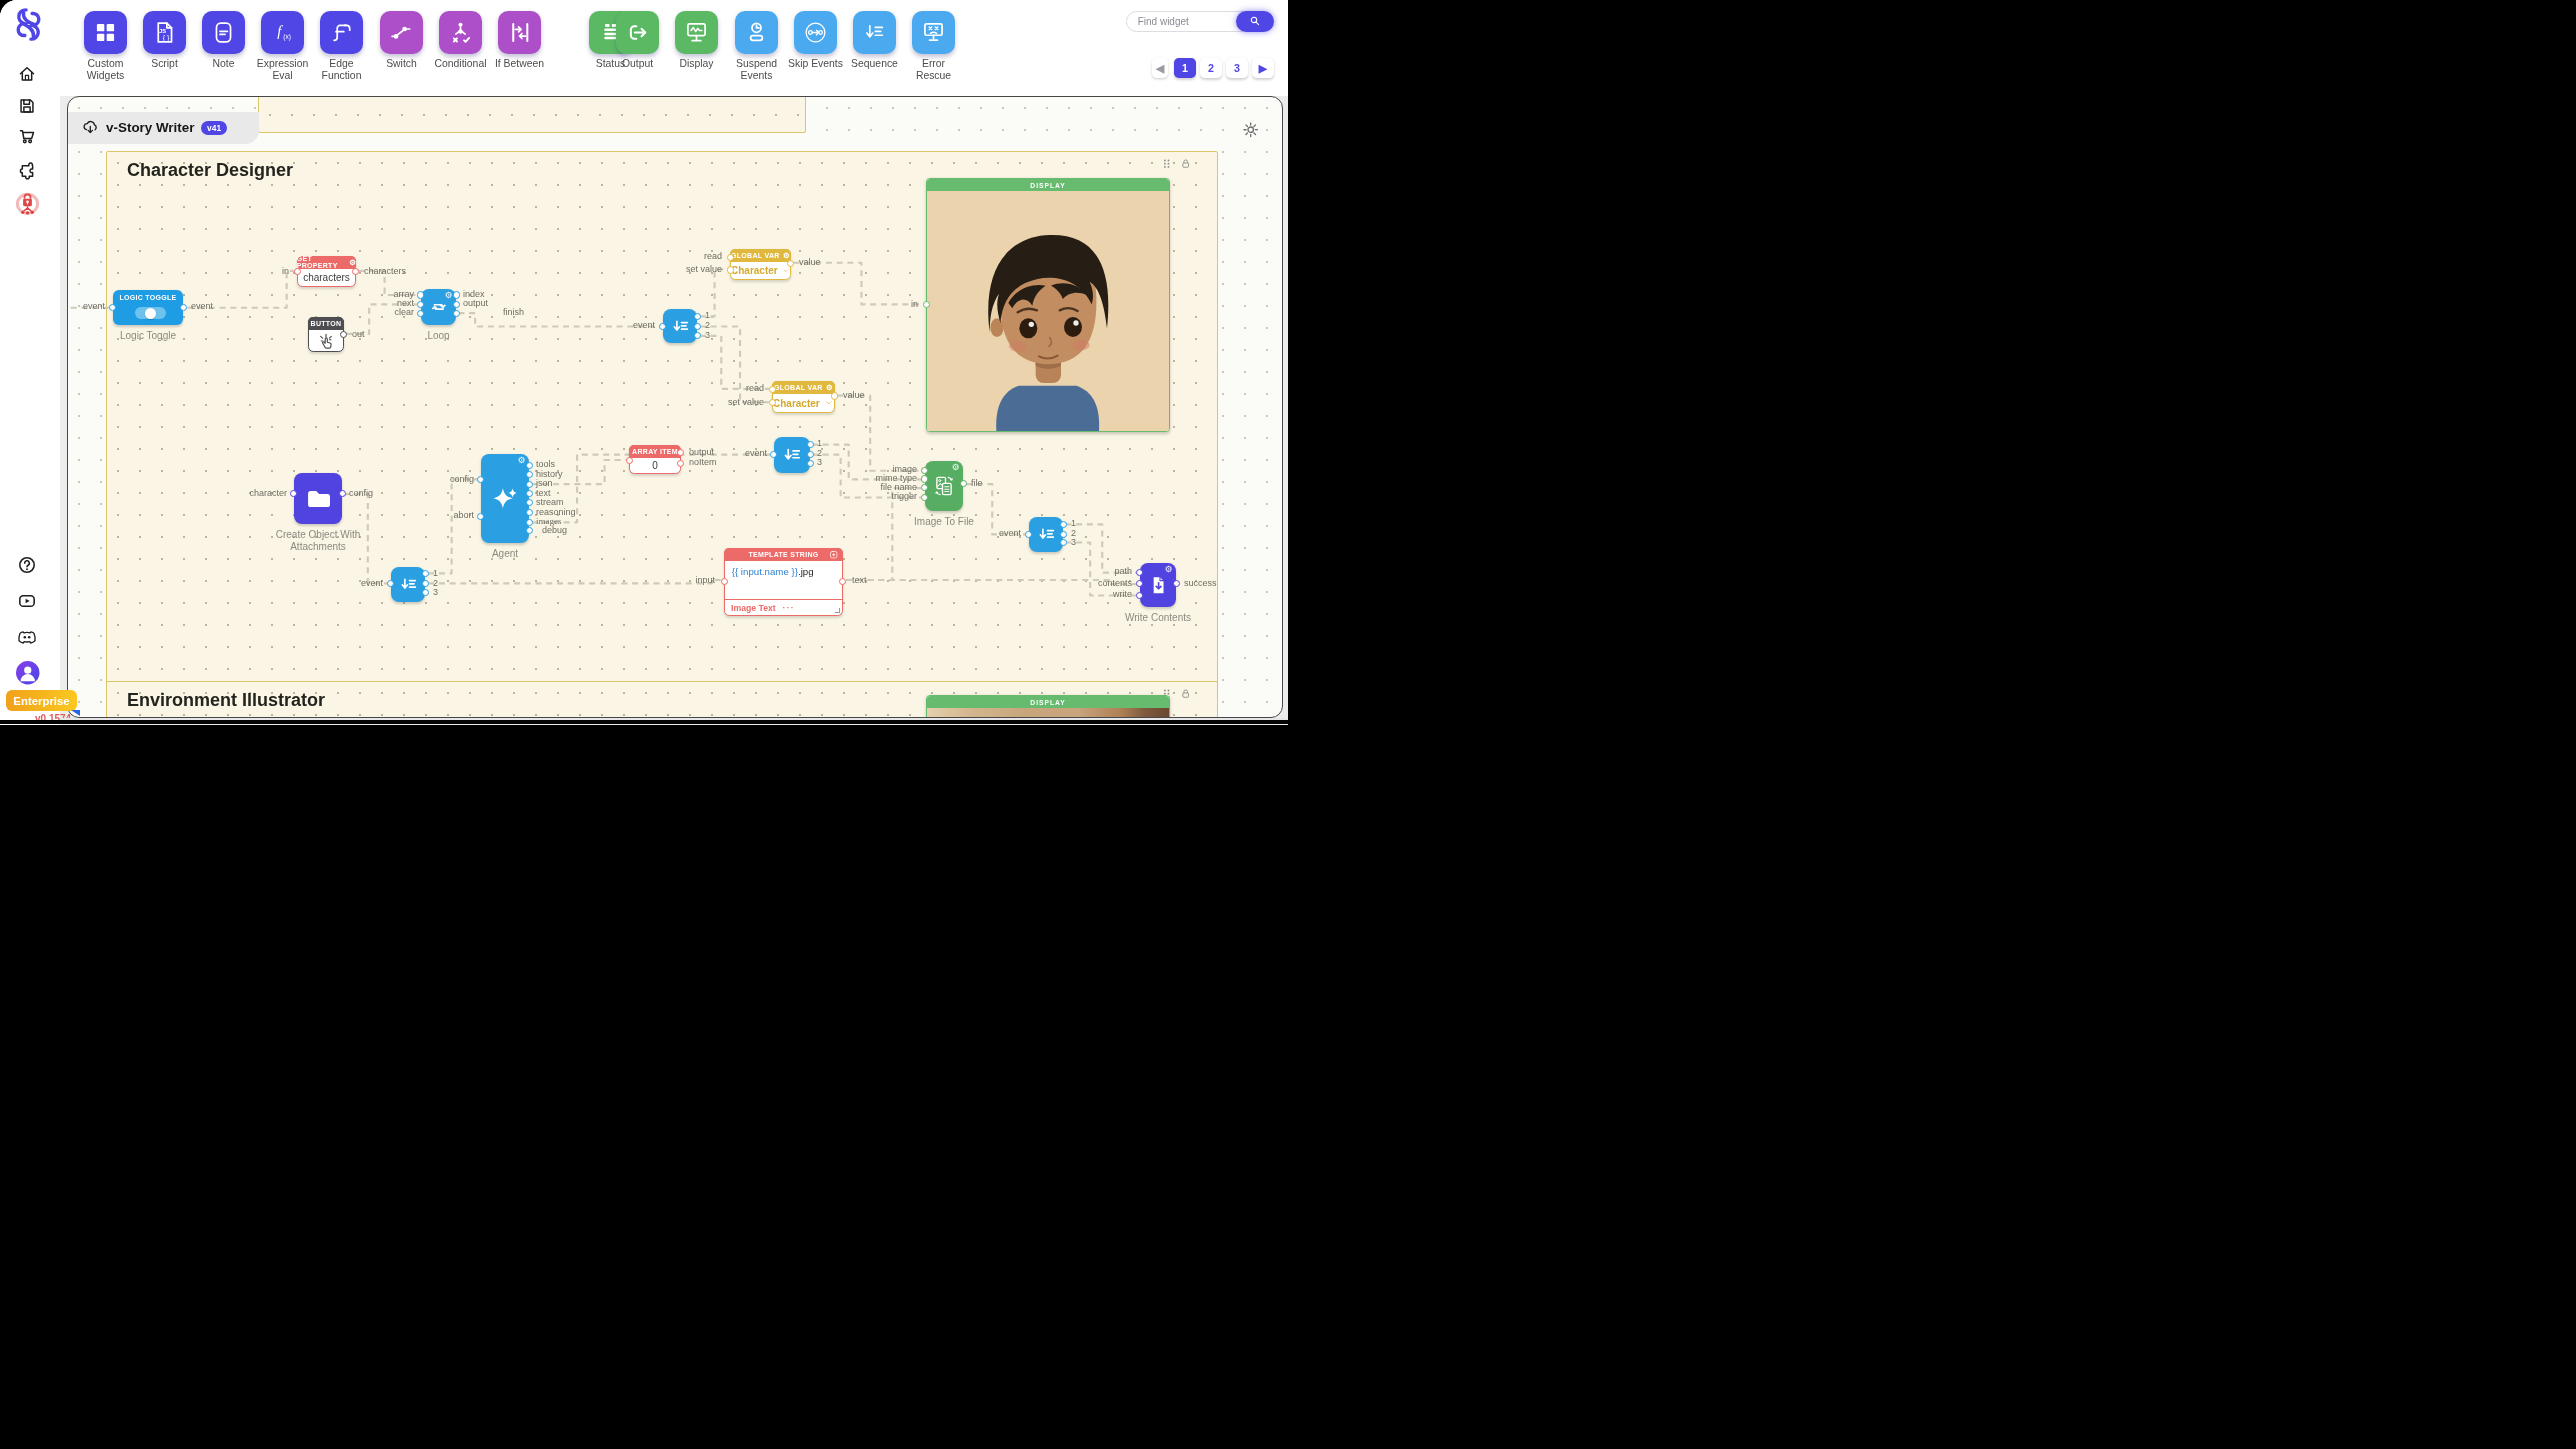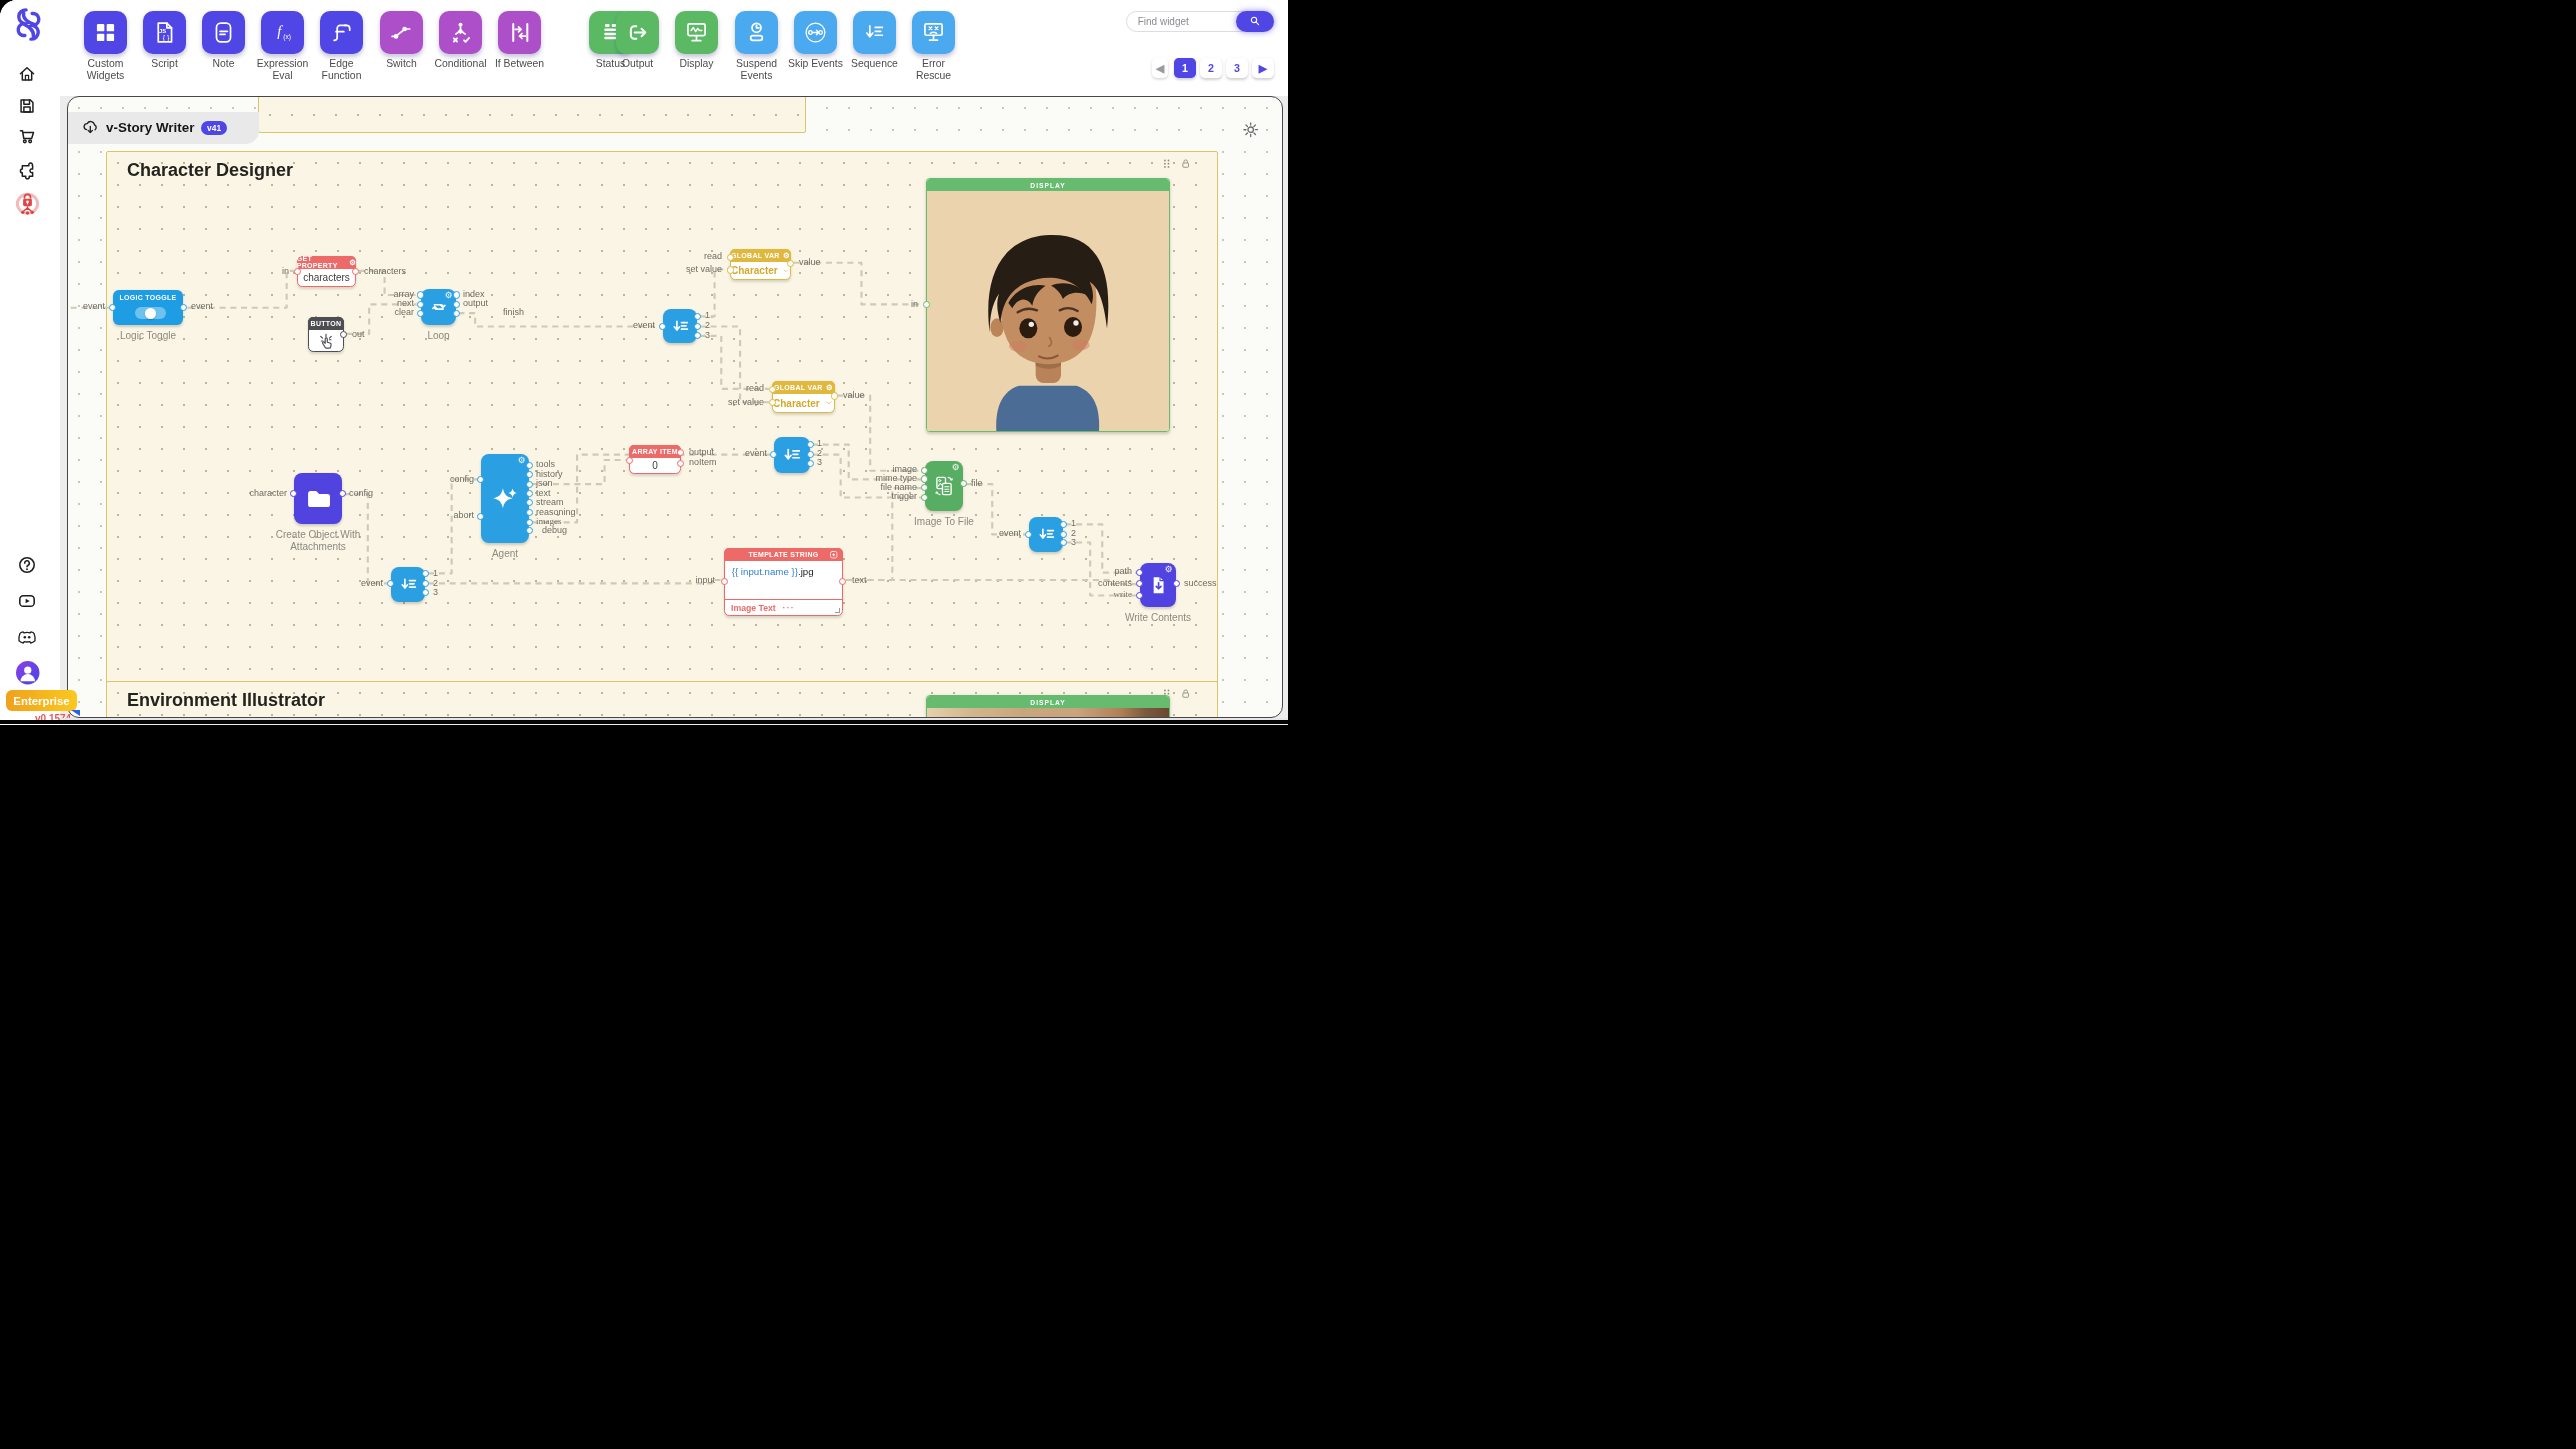--- a/index.html
+++ b/index.html
@@ -693,21 +693,21 @@
               <path d="M18.5 4.5 v5 h5" stroke="#5143e0" stroke-width="1.6"></path>
               <path d="M16.5 12.5 v8.5 m0 0 l-3.4 -3.4 M16.5 21 l3.4 -3.4" stroke="#5143e0" stroke-width="2.4"></path>
             </svg>
           </div>
           <div class="gearbadge">⚙</div>
           <div class="port" style="left: -4.4px; top: 5.7px; border-color: rgb(81, 67, 224);"></div>
           <div class="plab" style="right: 44px; top: 3.4px; text-align: right;">path</div>
           <div class="port" style="left: -4.4px; top: 17px; border-color: rgb(81, 67, 224);"></div>
           <div class="plab" style="right: 44px; top: 14.8px; text-align: right;">contents</div>
           <div class="port" style="left: -4.4px; top: 28.5px; border-color: rgb(81, 67, 224);"></div>
-          <div class="plab" style="right: 44px; top: 26px; text-align: center; font-family: Liberation Serif, serif;">write</div>
+          <div class="plab" style="right: 44px; top: 26px; text-align: center;">write</div>
           <div class="port" style="right: -4.4px; top: 17px; border-color: rgb(81, 67, 224);"></div>
           <div class="plab" style="left: 44px; top: 14.8px;">success</div>
           <div class="ncap">Write Contents</div>
         </div>
         <div class="node" style="left: 858px; top: 598px; width: 244px; height: 30px; border-radius: 4px; box-shadow: rgba(0, 0, 0, 0.2) 0px 1.3px 3.4px; background: rgb(255, 255, 255); border: 1.3px solid rgb(103, 187, 111);">
           <div class="dnhead">DISPLAY</div>
           <div style="position: absolute; inset: 12px 0px 0px; overflow: hidden; border-radius: 0px 0px 2.7px 2.7px;">
             <div style="width:100%;height:100%;background:linear-gradient(90deg,#e5d0ad 0%,#d3b68e 18%,#c8a67c 40%,#c9a47d 62%,#b08055 80%,#7d5a3e 90%,#6b4630 100%)"></div>
           </div>
         </div>

